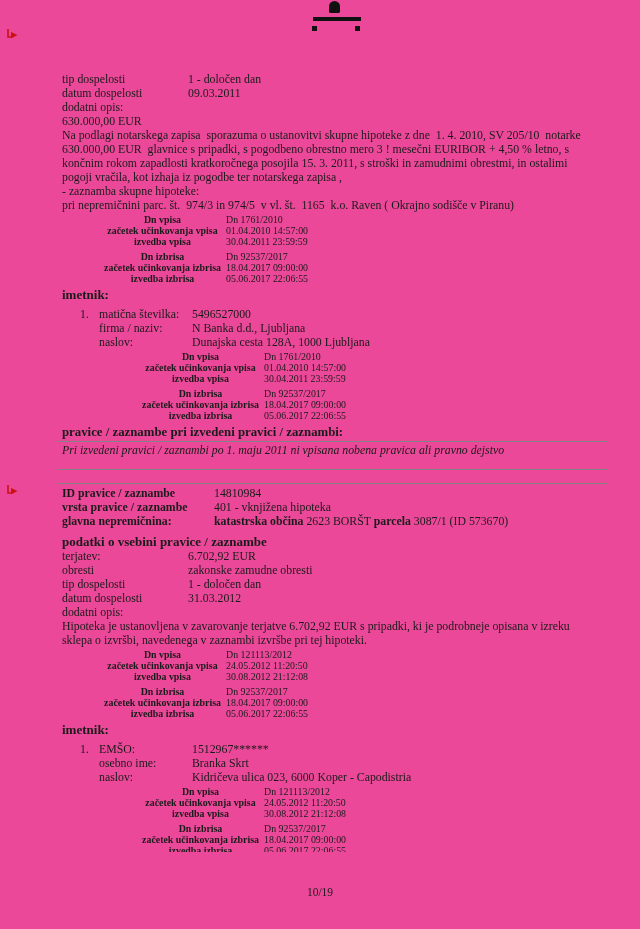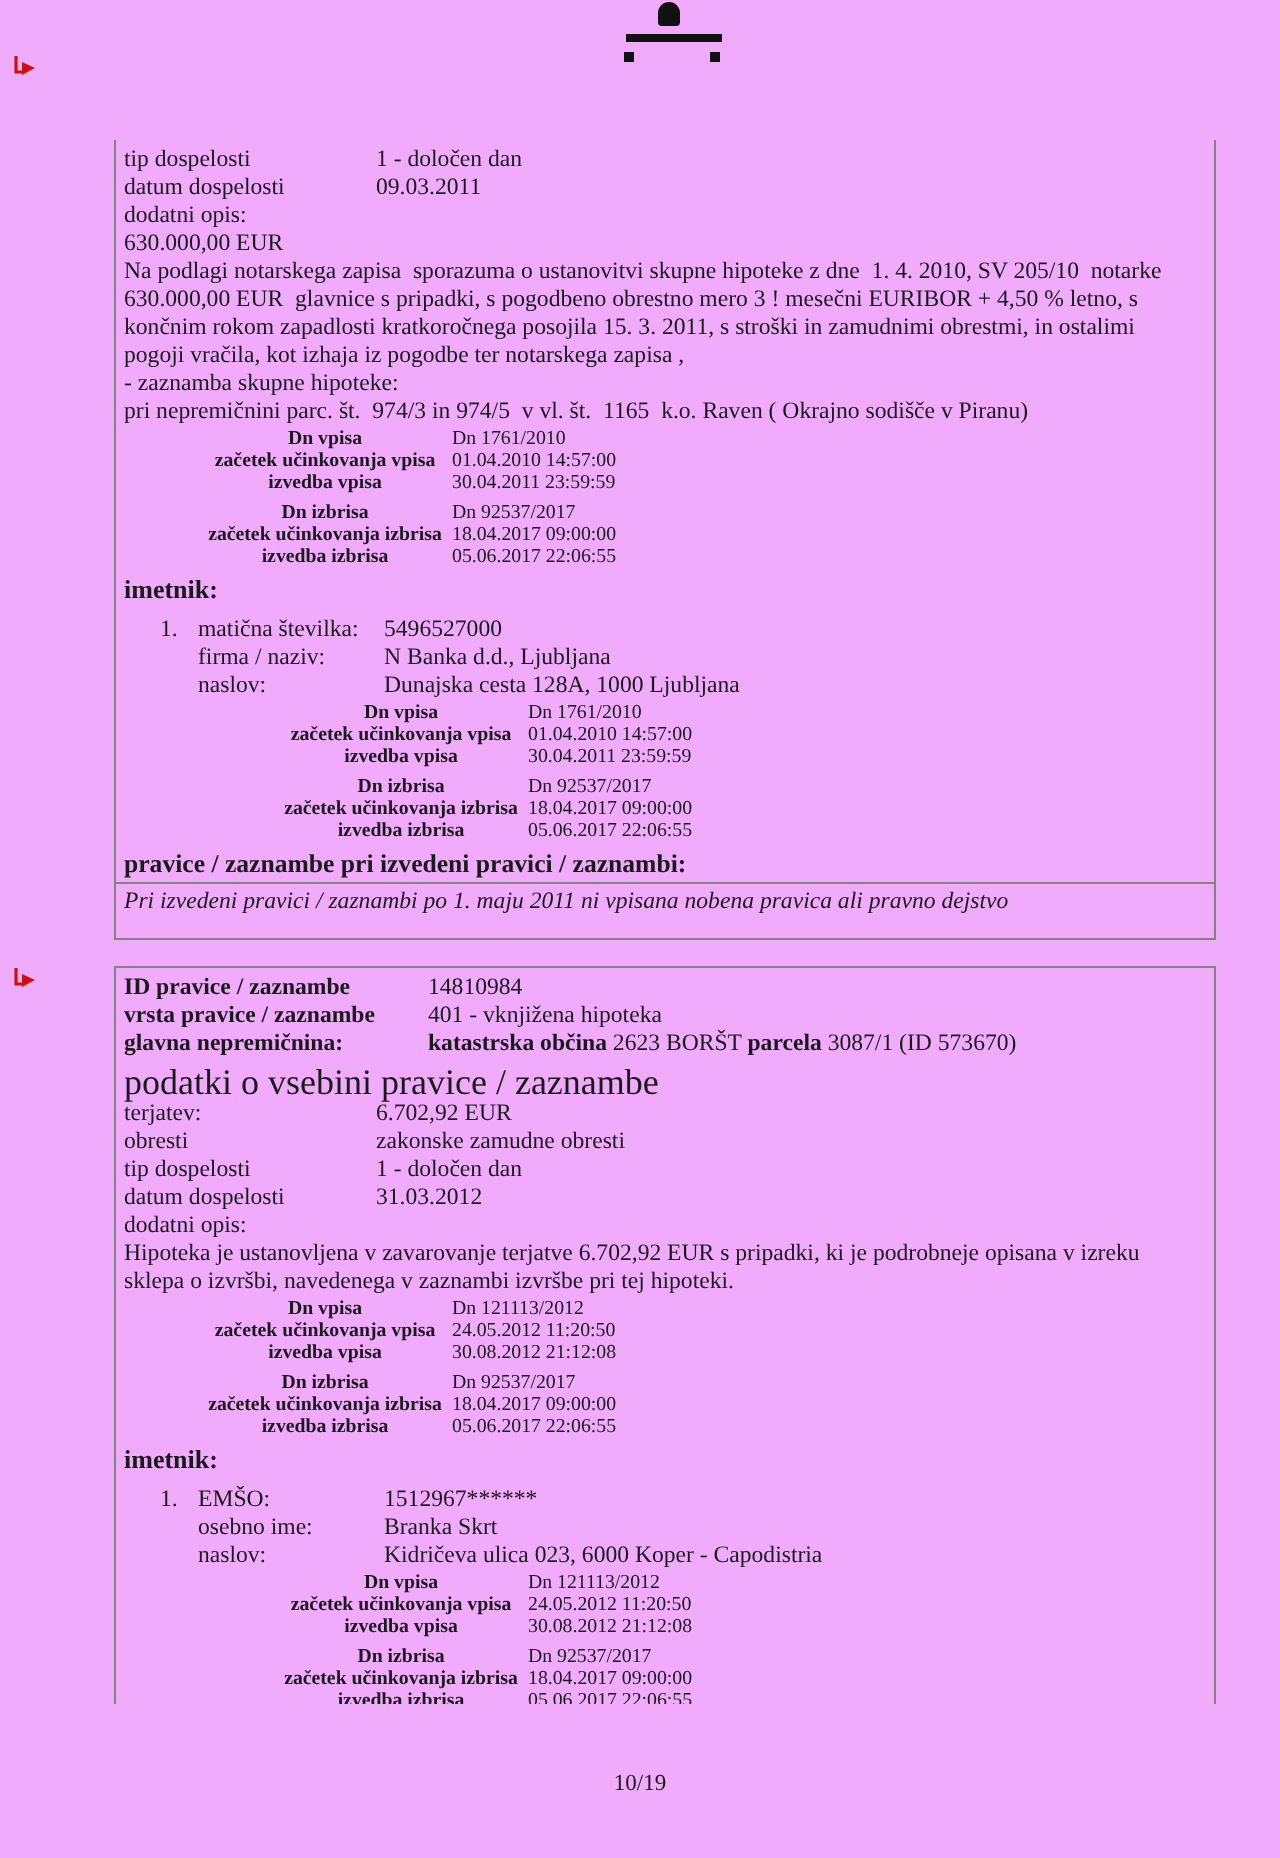--- a/index.html
+++ b/index.html
@@ -1,16 +1,16 @@
 <!DOCTYPE html>
 <html><head>
 <meta charset="utf-8">
 <style>
   html,body{margin:0;padding:0;background:#fff;}
-  .page{position:relative;width:640px;height:929px;background:#f0abfc;
+  .page{position:relative;width:640px;height:929px;background:#ec4899;
         font-family:"Liberation Serif","DejaVu Serif",serif;color:#1a1a1a;overflow:hidden;}
 
   
   .logo{position:absolute;left:312px;top:1px;width:50px;height:32px;}
   .logo-bell{position:absolute;left:17px;top:0;width:11px;height:12px;background:#111;
              border-radius:6px 6px 2px 2px;}
   .logo-bar{position:absolute;left:1px;top:16px;width:48px;height:4px;background:#111;}
   .logo-dot{position:absolute;top:25px;width:5px;height:5px;background:#111;}
   .logo-dot.l{left:0;} .logo-dot.r{left:43px;}
 
@@ -33,21 +33,21 @@
   .b{font-weight:bold;}
 
   .dn{margin:2px 0 0 37px;font-size:9.9px;line-height:11px;}
   .dn.indent2{margin-left:75px;}
   .drow{display:flex;}
   .drow .dlbl{flex:0 0 127px;font-weight:bold;white-space:pre;text-align:center;}
   .drow .dval{white-space:pre;}
   .dgap{height:4px;}
 
   .h-bold{font-weight:bold;font-size:13px;line-height:15px;margin-top:3px;}
-  .content-h{font-weight:normal;font-size:18px;line-height:15px;margin-top:6px;}
+  .content-h{font-weight:bold;font-size:13px;line-height:15px;margin-top:6px;}
 
   .owner{display:flex;margin-top:5px;}
   .owner .num{flex:0 0 19px;margin-left:18px;}
   .orow{display:flex;}
   .orow .olbl{flex:0 0 93px;white-space:pre;}
   .orow .oval{white-space:pre;}
 
   .subrights{margin-top:4px;}
   .subrights-h{font-weight:bold;font-size:12.8px;line-height:14px;padding-bottom:2px;}
   .subrights-rule{border-top:1px solid #828282;margin:0 -4px;}

